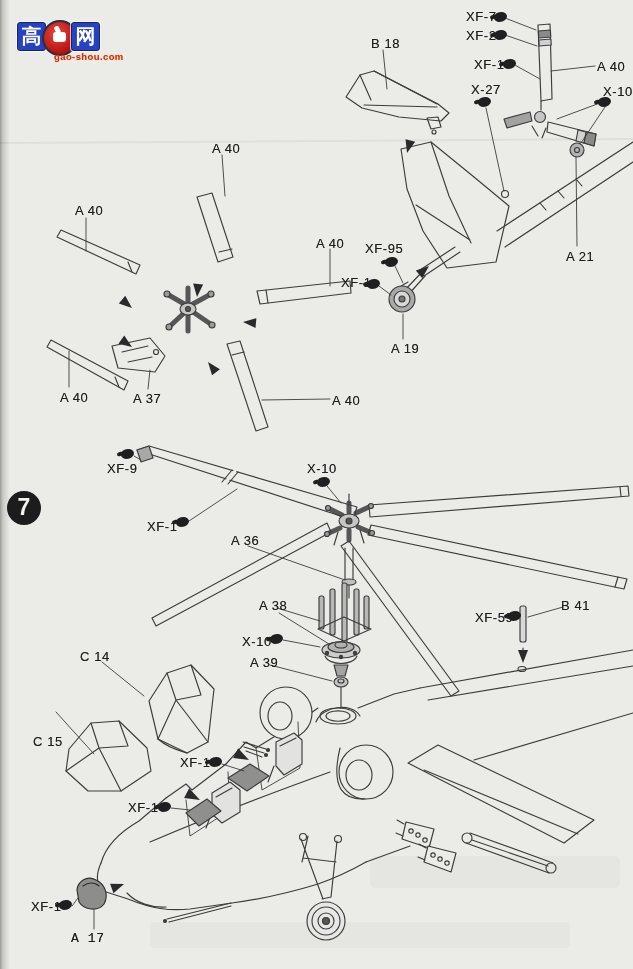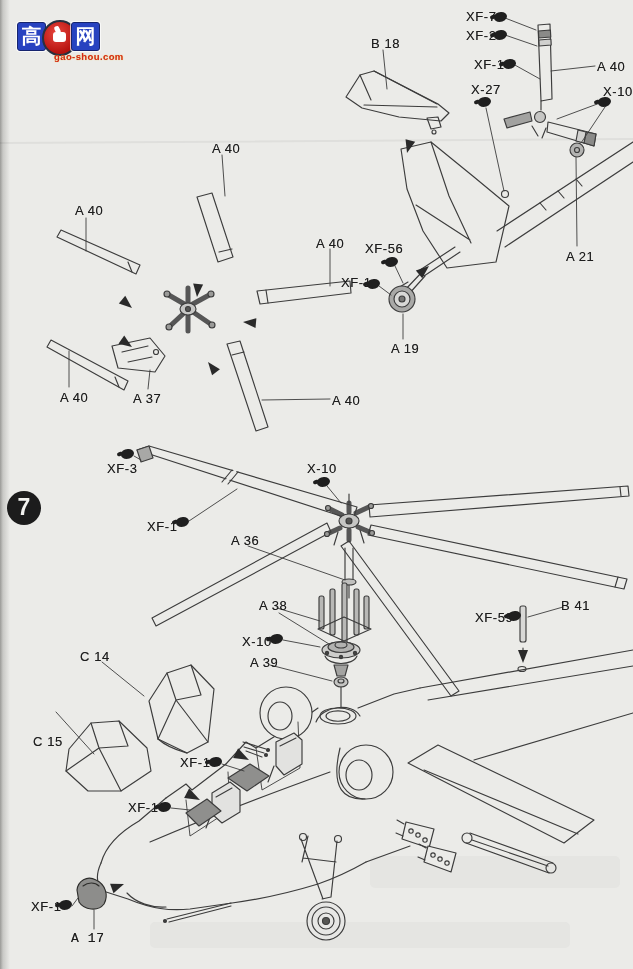--- a/index.html
+++ b/index.html
@@ -315,32 +315,32 @@
       <div class="paint-blob" style="left: 494px; top: 30px; background: rgb(31, 31, 31);"></div>
       <div class="callout" style="left: 474px; top: 57px;">XF-1</div>
       <div class="paint-blob" style="left: 503px; top: 59px; background: rgb(31, 31, 31);"></div>
       <div class="callout" style="left: 597px; top: 59px;">A 40</div>
       <div class="callout" style="left: 471px; top: 82px;">X-27</div>
       <div class="paint-blob" style="left: 478px; top: 97px; background: rgb(31, 31, 31);"></div>
       <div class="callout" style="left: 603px; top: 84px;">X-10</div>
       <div class="paint-blob" style="left: 598px; top: 97px; background: rgb(31, 31, 31);"></div>
       <div class="callout" style="left: 371px; top: 36px;">B 18</div>
       <div class="callout" style="left: 566px; top: 249px;">A 21</div>
-      <div class="callout" style="left: 365px; top: 241px;">XF-56</div>
+      <div class="callout" style="left: 365px; top: 241px;">XF-95</div>
       <div class="paint-blob" style="left: 385px; top: 257px; background: rgb(31, 31, 31);"></div>
       <div class="callout" style="left: 341px; top: 275px;">XF-1</div>
       <div class="paint-blob" style="left: 367px; top: 279px; background: rgb(31, 31, 31);"></div>
       <div class="callout" style="left: 391px; top: 341px; text-align: right;">A 19</div>
       <div class="callout" style="left: 212px; top: 141px;">A 40</div>
       <div class="callout" style="left: 75px; top: 203px;">A 40</div>
       <div class="callout" style="left: 316px; top: 236px;">A 40</div>
       <div class="callout" style="left: 60px; top: 390px;">A 40</div>
       <div class="callout" style="left: 133px; top: 391px;">A 37</div>
       <div class="callout" style="left: 332px; top: 393px;">A 40</div>
-      <div class="callout" style="left: 107px; top: 461px;">XF-3</div>
+      <div class="callout" style="left: 107px; top: 461px;">XF-9</div>
       <div class="paint-blob" style="left: 121px; top: 449px; background: rgb(31, 31, 31);"></div>
       <div class="callout" style="left: 147px; top: 519px;">XF-1</div>
       <div class="paint-blob" style="left: 176px; top: 517px; background: rgb(31, 31, 31);"></div>
       <div class="callout" style="left: 307px; top: 461px;">X-10</div>
       <div class="paint-blob" style="left: 317px; top: 477px; background: rgb(31, 31, 31);"></div>
       <div class="callout" style="left: 231px; top: 533px;">A 36</div>
       <div class="callout" style="left: 259px; top: 598px;">A 38</div>
       <div class="callout" style="left: 242px; top: 634px;">X-10</div>
       <div class="paint-blob" style="left: 270px; top: 634px; background: rgb(31, 31, 31);"></div>
       <div class="callout" style="left: 250px; top: 655px;">A 39</div>

